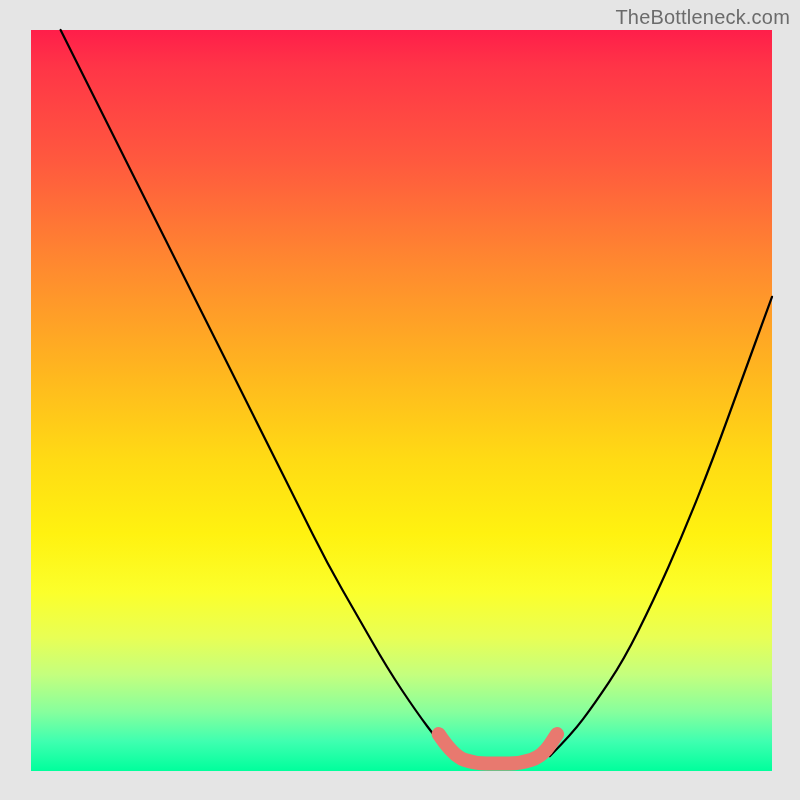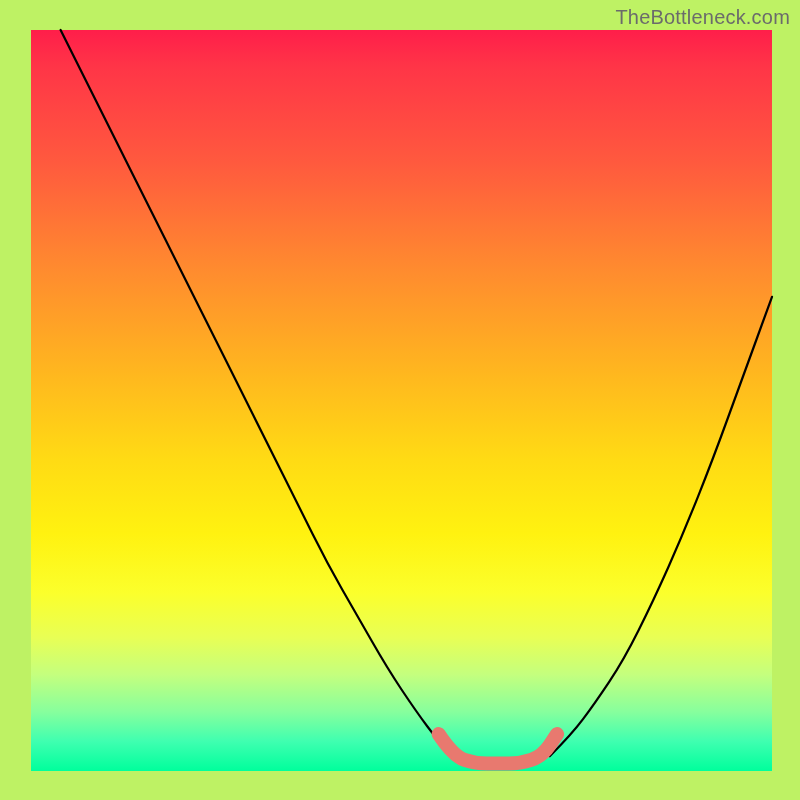--- a/index.html
+++ b/index.html
@@ -1,17 +1,17 @@
 <!DOCTYPE html>
 <html><head>
 <meta charset="utf-8">
 <style>
   * { margin: 0; padding: 0; box-sizing: border-box; }
   html, body { width: 800px; height: 800px; overflow: hidden; background: #000; }
-  .frame { position: relative; width: 800px; height: 800px; background: #bef264; }
+  .frame { position: relative; width: 800px; height: 800px; background: #e5e5e5; }
   .plot-area {
     position: absolute;
     left: 31px;
     top: 30px;
     width: 741px;
     height: 741px;
     background: linear-gradient(to bottom,
       #ff1e4a 0%,
       #ff3547 5%,
       #ff5a3e 18%,

